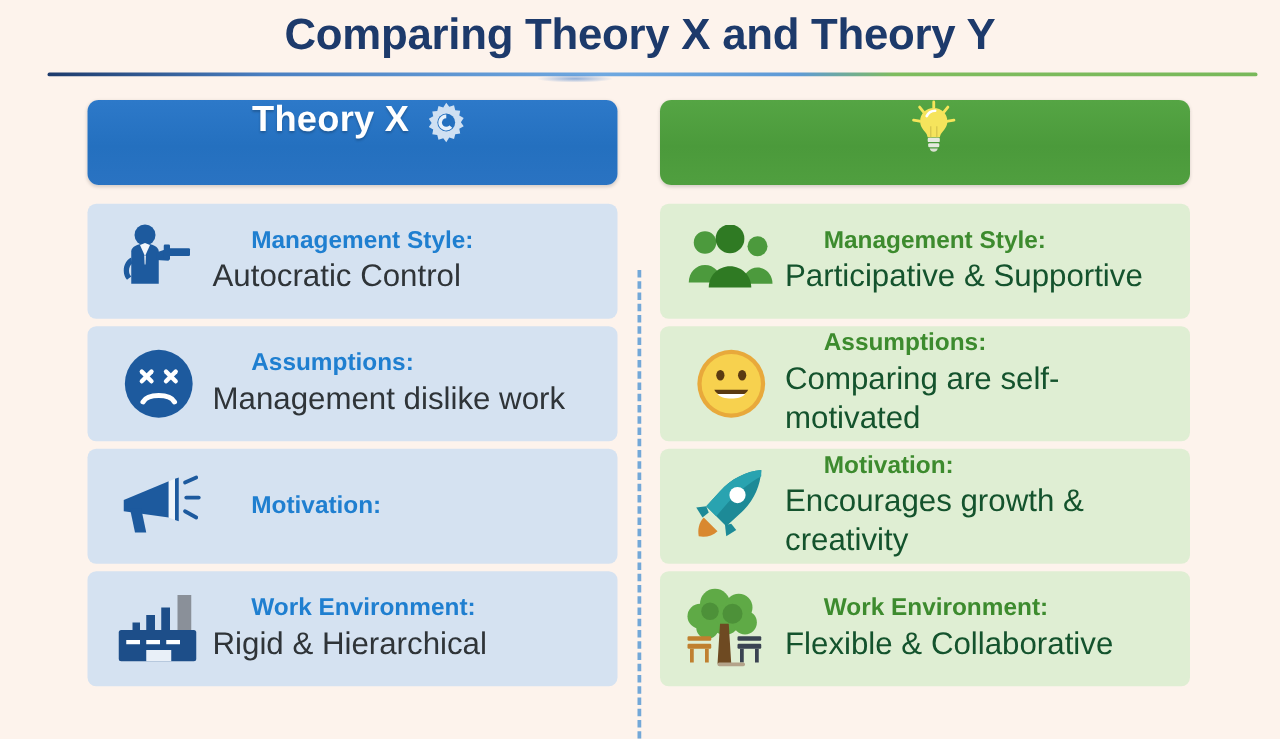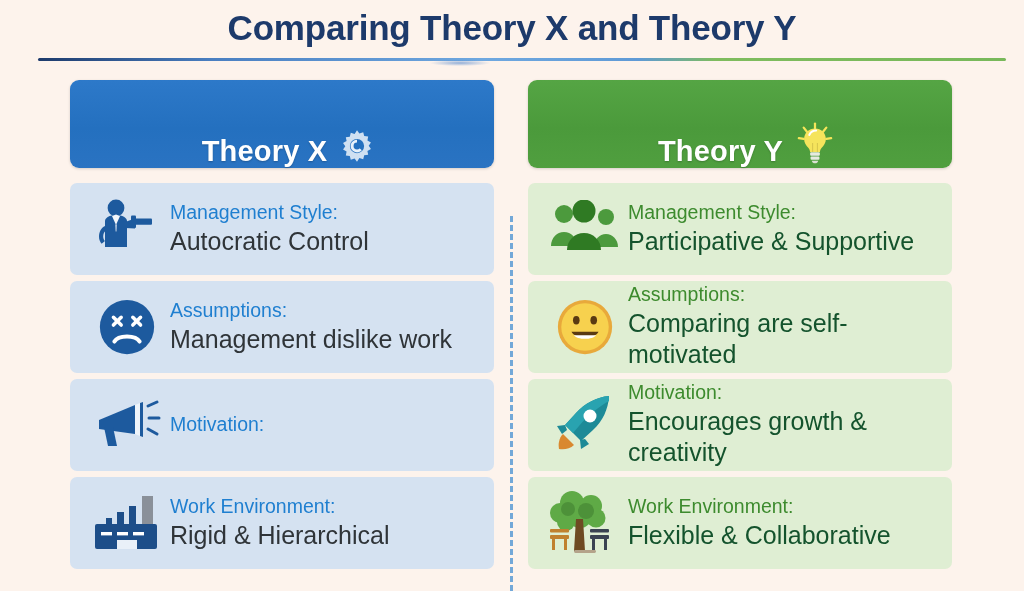--- a/index.html
+++ b/index.html
@@ -63,24 +63,24 @@
   }
   .column {
     position: absolute;
     top: 0;
     width: 424px;
   }
   #col-theory-x { left: 70px; }
   #col-theory-y { left: 528px; }
 
   .col-header {
-    height: 88px;
+    height: 68px;
     border-radius: 9px;
     display: flex;
-    align-items: flex-end;
+    align-items: flex-start;
     justify-content: center;
     gap: 12px;
     box-shadow: 0 1px 3px rgba(0,0,0,0.16);
     padding-left: 13px;
   }
   #header-x {
     background: linear-gradient(to bottom, #2d79c9 0%, #2470bf 55%, #2a73c2 100%);
   }
   #header-y {
     background: linear-gradient(to bottom, #55a544 0%, #4b9a3b 55%, #509f3f 100%);
@@ -116,22 +116,23 @@
     justify-content: center;
   }
   .row-text {
     display: flex;
     flex-direction: column;
     justify-content: center;
     gap: 1px;
   }
   .row-label {
     font-size: 19.5px;
-    font-weight: normal;
+    font-weight: bold;
     line-height: 1.22;
+    margin-left: 31px;
   }
   .label-x { color: #1f7fd0; }
   .label-y { color: #3d8b2e; }
   .row-value {
     font-size: 25px;
     line-height: 1.25;
   }
   .value-x { color: #2f3438; }
   .value-y { color: #14532d; }
 
@@ -255,21 +256,20 @@
           <div class="row-value value-x">Rigid &amp; Hierarchical</div>
         </div>
       </div>
 
     </div>
   </div>
 
   <div class="column" id="col-theory-y">
 
     <div class="col-header" id="header-y">
-      <span class="col-header-label">Theory Y</span>
       <span>
         <svg width="40" height="42" viewBox="0 0 48 52">
           <g stroke="#f6e55a" stroke-width="2.8" stroke-linecap="round">
             <line x1="24" y1="2" x2="24" y2="8"></line>
             <line x1="10" y1="7" x2="14" y2="12"></line>
             <line x1="38" y1="7" x2="34" y2="12"></line>
             <line x1="4" y1="20" x2="10" y2="21"></line>
             <line x1="44" y1="20" x2="38" y2="21"></line>
           </g>
           <path d="M24 8c-7.7 0-13.5 5.8-13.5 13 0 5 2.8 8.2 4.9 10.7 1.5 1.8 2.3 3.3 2.5 5.3h12.2c.2-2 1-3.5 2.5-5.3 2.1-2.5 4.9-5.7 4.9-10.7 0-7.2-5.8-13-13.5-13z" fill="#f5e45c"></path>

